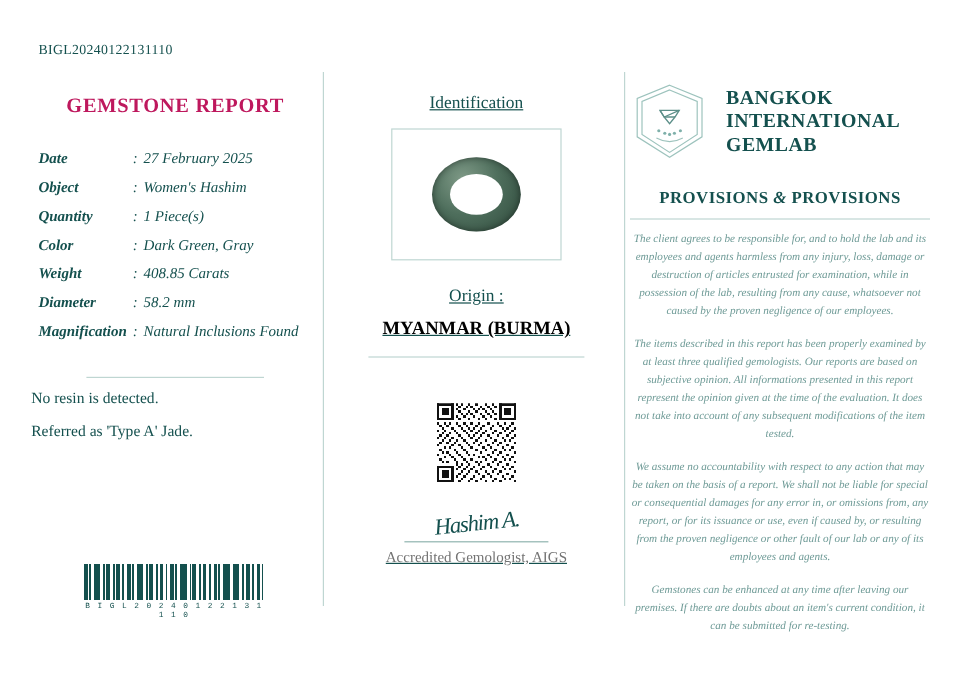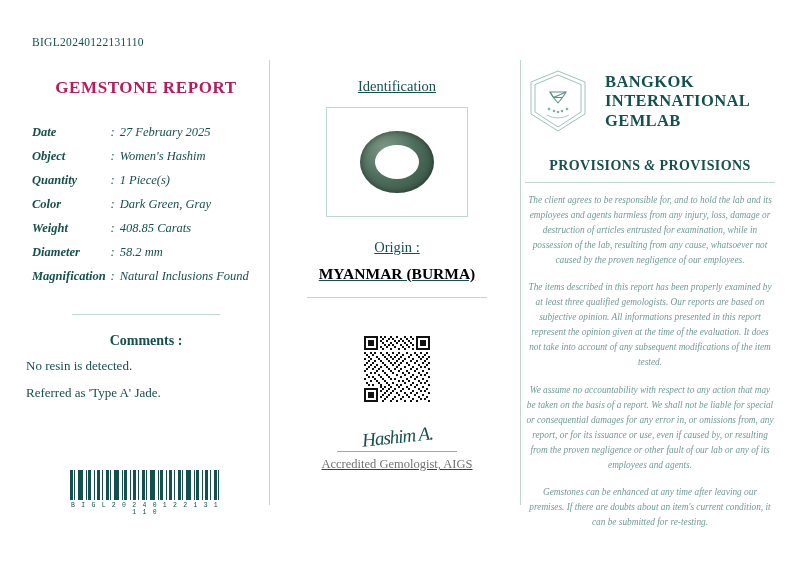--- a/index.html
+++ b/index.html
@@ -318,21 +318,20 @@
       <tr>
         <td class="flabel">Magnification</td>
         <td class="fcolon">:</td>
         <td class="fvalue">Natural Inclusions Found</td>
       </tr>
     </tbody>
       </table>
 
     <div class="short-rule"></div>
 
-    <div class="comments-head">Comments :</div>
     <div class="comments-body">No resin is detected.</div>
     <div class="comments-body">Referred as 'Type A' Jade.</div>
   </div>
 
   <div class="barcode-wrap">
     <div class="barcode"></div>
     <div class="barcode-text">B I G L 2 0 2 4 0 1 2 2 1 3 1 1 1 0</div>
   </div>
 
   <div class="col col-mid">

